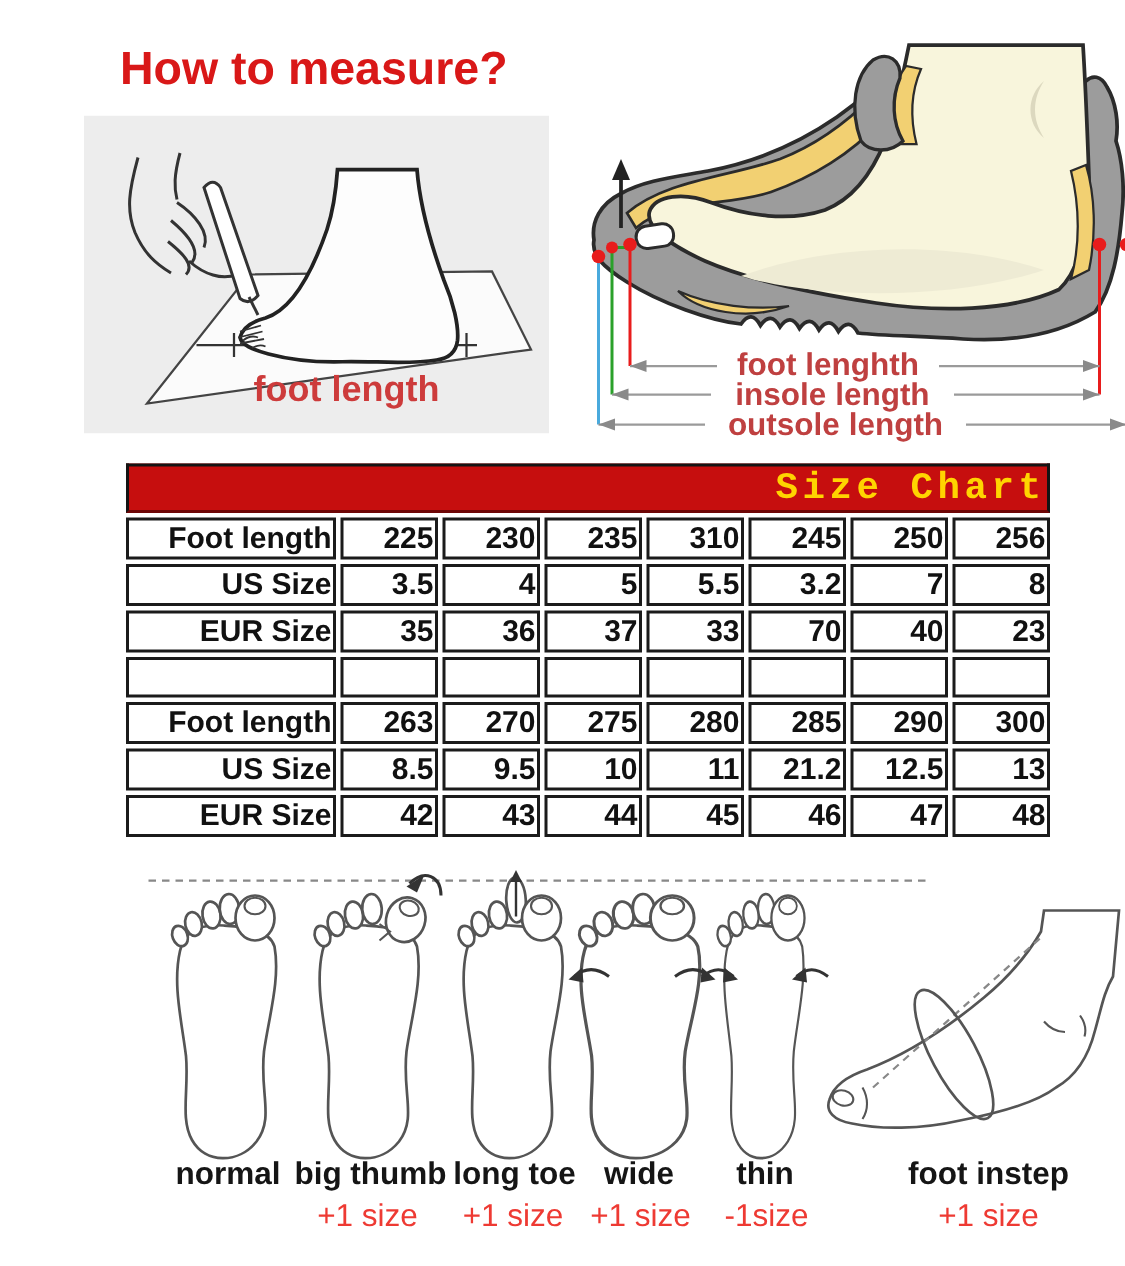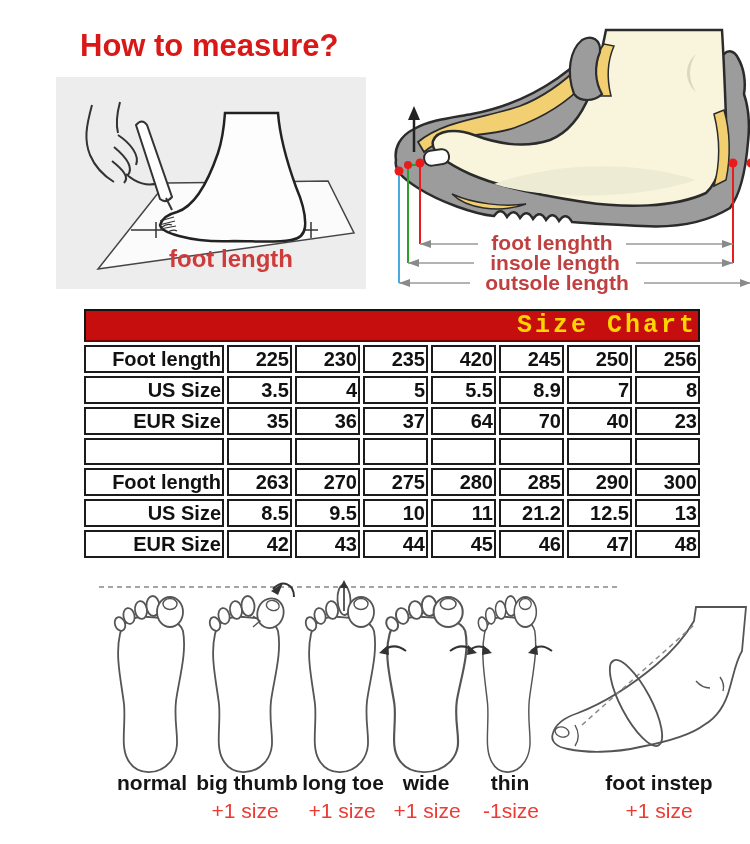--- a/index.html
+++ b/index.html
@@ -171,41 +171,41 @@
     </colgroup>
     <tbody>
         <tr>
       <td class="chart-header" colspan="8">Size Chart</td>
     </tr>
     <tr>
       <td>Foot length</td>
       <td>225</td>
       <td>230</td>
       <td>235</td>
-      <td>420</td>
+      <td>310</td>
       <td>245</td>
       <td>250</td>
       <td>256</td>
     </tr>
     <tr>
       <td>US Size</td>
       <td>3.5</td>
       <td>4</td>
       <td>5</td>
       <td>5.5</td>
-      <td>8.9</td>
+      <td>3.2</td>
       <td>7</td>
       <td>8</td>
     </tr>
     <tr>
       <td>EUR Size</td>
       <td>35</td>
       <td>36</td>
       <td>37</td>
-      <td>64</td>
+      <td>33</td>
       <td>70</td>
       <td>40</td>
       <td>23</td>
     </tr>
     <tr>
       <td class="empty-cell"></td>
       <td class="empty-cell"></td>
       <td class="empty-cell"></td>
       <td class="empty-cell"></td>
       <td class="empty-cell"></td>

